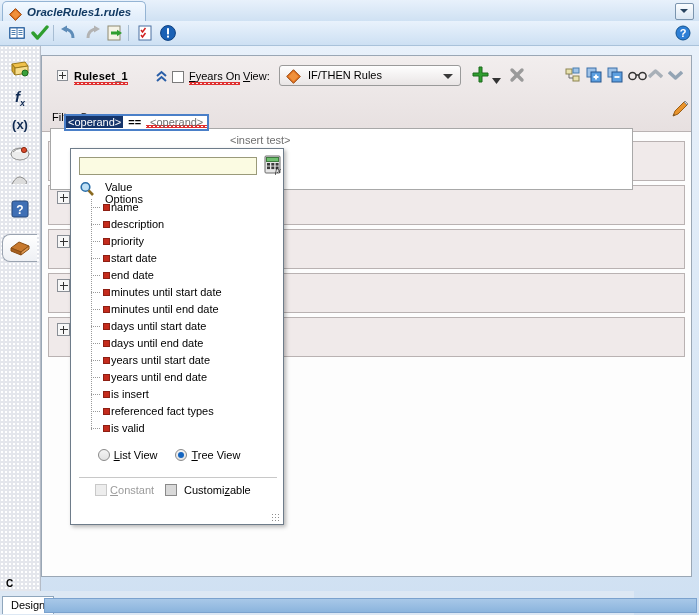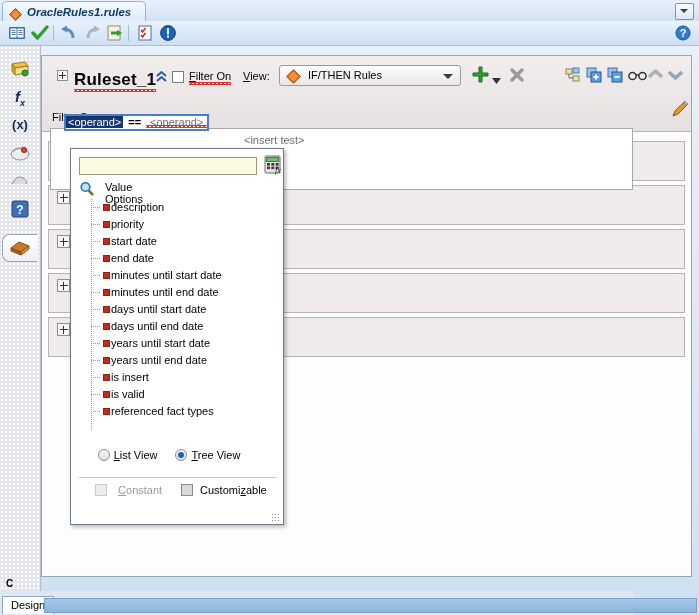--- a/index.html
+++ b/index.html
@@ -55,21 +55,21 @@
          background:#fdfdfd;border:1px solid #9aa7b5;box-sizing:border-box;}
   .panelhead{position:absolute;left:0;top:0;width:649px;height:76px;
              background:linear-gradient(#f2eeee,#e7e0e0);
              border-bottom:1px solid #b9b2b2;box-sizing:border-box;}
 
   .expander{width:11px;height:11px;border:1px solid #8a8f96;background:#f7f7f7;
             box-sizing:border-box;position:relative;display:inline-block;}
   .expander:before{content:"";position:absolute;left:1px;top:4px;width:7px;height:1px;background:#333;}
   .expander:after{content:"";position:absolute;left:4px;top:1px;width:1px;height:7px;background:#333;}
 
-  .rsname{position:absolute;left:74px;top:70px;font-weight:bold;font-size:17px;
+  .rsname{position:absolute;left:74px;top:70px;font-weight:bold;font-size:11px;
           letter-spacing:.2px;}
   .squiggle{background-repeat:repeat-x;background-position:bottom left;
             background-image:
       linear-gradient(45deg,transparent 40%,#e03030 40%,#e03030 60%,transparent 60%),
       linear-gradient(-45deg,transparent 40%,#e03030 40%,#e03030 60%,transparent 60%);
             background-size:4px 3px;padding-bottom:3px;}
   .collapse-arrows{position:absolute;left:155px;top:70px;color:#2a5fa8;font-size:12px;}
   .fchk{position:absolute;left:172px;top:71px;width:12px;height:12px;
         border:1px solid #7b7b7b;background:#fff;box-sizing:border-box;}
   .flabel{position:absolute;left:189px;top:70px;}
@@ -85,21 +85,21 @@
   .tb2{position:absolute;top:64px;height:22px;}
 
   .fq-label{position:absolute;left:52px;top:111px;}
   .fq-box{position:absolute;left:50px;top:128px;width:583px;height:62px;
           background:#fff;border:1px solid #a8a8a8;box-sizing:border-box;}
   .operand-group{position:absolute;left:64px;top:114px;height:17px;
         border:2px solid #4a7fc8;box-sizing:border-box;background:#fff;}
   .op-sel{display:inline-block;background:#15356b;color:#fff;padding:0 2px;}
   .op-dim{display:inline-block;color:#6f6f6f;padding:0 4px;}
   .op-eq{display:inline-block;font-weight:bold;padding:0 5px;}
-  .insert-test{position:absolute;left:244px;top:134px;color:#6f6f6f;}
+  .insert-test{position:absolute;left:230px;top:134px;color:#6f6f6f;}
   .pencil{position:absolute;right:10px;top:100px;}
 
   
   .rulerow{position:absolute;left:6px;width:637px;height:40px;
            background:#f0eaea;border:1px solid #b9b2b2;box-sizing:border-box;}
   .rowexp{position:absolute;left:12px;width:13px;height:13px;}
   .rowexp .expander{width:13px;height:13px;}
   .rowexp .expander:before{top:5px;left:2px;width:8px;}
   .rowexp .expander:after{left:5px;top:2px;height:8px;}
 
@@ -130,21 +130,21 @@
   .radio.on:after{content:"";position:absolute;left:2px;top:2px;width:6px;height:6px;
          border-radius:50%;background:#1565c0;}
   .rlabel{margin:0 18px 0 4px;}
   .popup-sep{position:absolute;left:8px;top:328px;width:198px;height:1px;background:#c8c8c8;}
   .popchk{display:inline-block;width:12px;height:12px;border:1px solid #8a8a8a;
           background:#fff;
           background-image:radial-gradient(#d9d9d9 1px,transparent 1px);
           background-size:2px 2px;vertical-align:-2px;box-sizing:border-box;}
   .bottomopts{position:absolute;left:0;top:335px;width:214px;}
   .bo1{position:absolute;left:24px;top:0;color:#9b9b9b;}
-  .bo2{position:absolute;left:110px;top:0;}
+  .bo2{position:absolute;left:94px;top:0;}
   .grip{position:absolute;right:4px;bottom:3px;width:8px;height:8px;
         background-image:radial-gradient(#8d8d8d 1px,transparent 1px);
         background-size:3px 3px;}
   .u{text-decoration:underline;}
 
   
   .bottomtabstrip{position:absolute;left:0;bottom:0;width:634px;height:24px;
                   background:#dde8f4;}
   .designtab{position:absolute;left:2px;bottom:1px;height:17px;padding:0 8px;
              line-height:17px;background:#ffffff;border:1px solid #8fa6bc;
@@ -310,21 +310,21 @@
     <span class="squiggle">Ruleset_1</span>
   </div>
   <div class="collapse-arrows">
     <svg width="13" height="13" viewBox="0 0 13 13">
       <path d="M2 6 L6.5 2 L11 6" stroke="#2a5fa8" stroke-width="2" fill="none"></path>
       <path d="M2 11 L6.5 7 L11 11" stroke="#2a5fa8" stroke-width="2" fill="none"></path>
     </svg>
   </div>
   <div class="fchk"></div>
   <div class="flabel">
-    <span class="squiggle"><span class="u">F</span><span>ilter On</span></span>
+    <span class="squiggle"><span class="u">F</span><span>years On</span></span>
   </div>
   <div class="viewlabel"><span class="u">V</span>iew:</div>
 
   <div class="viewcombo">
     <span class="cbdia">
       <svg width="15" height="15" viewBox="0 0 15 15">
         <polygon points="7.5,0.7 14.3,7.5 7.5,14.3 0.7,7.5" fill="#e2711d" stroke="#9c4a10"></polygon>
         <polygon points="7.5,2.6 12.4,7.5 7.5,12.4 2.6,7.5" fill="#f0913c"></polygon>
       </svg>
     </span>
@@ -429,45 +429,46 @@
         <svg width="16" height="16" viewBox="0 0 16 16">
           <circle cx="6.5" cy="6" r="4.3" fill="#bfe0f5" stroke="#2b6ea8" stroke-width="1.6"></circle>
           <line x1="9.6" y1="9.3" x2="14" y2="14" stroke="#8a6a20" stroke-width="2.6"></line>
         </svg>
       </span>
       <span class="vo-label">Value Options</span>
     </div>
 
     <div class="tree-vline"></div>
     <div class="tree" id="tree-container">
+        <div class="titem"><span class="tdash"></span><span class="tsq"></span><span>name</span></div>
         <div class="titem"><span class="tdash"></span><span class="tsq"></span><span>description</span></div>
         <div class="titem"><span class="tdash"></span><span class="tsq"></span><span>priority</span></div>
         <div class="titem"><span class="tdash"></span><span class="tsq"></span><span>start date</span></div>
         <div class="titem"><span class="tdash"></span><span class="tsq"></span><span>end date</span></div>
         <div class="titem"><span class="tdash"></span><span class="tsq"></span><span>minutes until start date</span></div>
         <div class="titem"><span class="tdash"></span><span class="tsq"></span><span>minutes until end date</span></div>
         <div class="titem"><span class="tdash"></span><span class="tsq"></span><span>days until start date</span></div>
         <div class="titem"><span class="tdash"></span><span class="tsq"></span><span>days until end date</span></div>
         <div class="titem"><span class="tdash"></span><span class="tsq"></span><span>years until start date</span></div>
         <div class="titem"><span class="tdash"></span><span class="tsq"></span><span>years until end date</span></div>
         <div class="titem"><span class="tdash"></span><span class="tsq"></span><span>is insert</span></div>
+        <div class="titem"><span class="tdash"></span><span class="tsq"></span><span>referenced fact types</span></div>
         <div class="titem"><span class="tdash"></span><span class="tsq"></span><span>is valid</span></div>
-        <div class="titem"><span class="tdash"></span><span class="tsq"></span><span>referenced fact types</span></div>
       </div>
 
     <div class="radios">
       <span class="radio"></span><span class="rlabel"><span class="u">L</span>ist View</span><span class="radio on"></span><span class="rlabel"><span class="u">T</span>ree View</span>
     </div>
 
     <div class="popup-sep"></div>
 
     <div class="bottomopts">
       <span class="bo1">
         <span class="popchk" style="opacity:.45"></span>
-        <span style="margin-left:8px"><span class="u">C</span>onstant</span>
+        <span style="margin-left:0"><span class="u">C</span>onstant</span>
       </span>
       <span class="bo2">
         <span class="popchk"></span>
         <span style="margin-left:4px">Customi<span class="u">z</span>able</span>
       </span>
     </div>
 
     <div class="grip"></div>
   </div>
 

